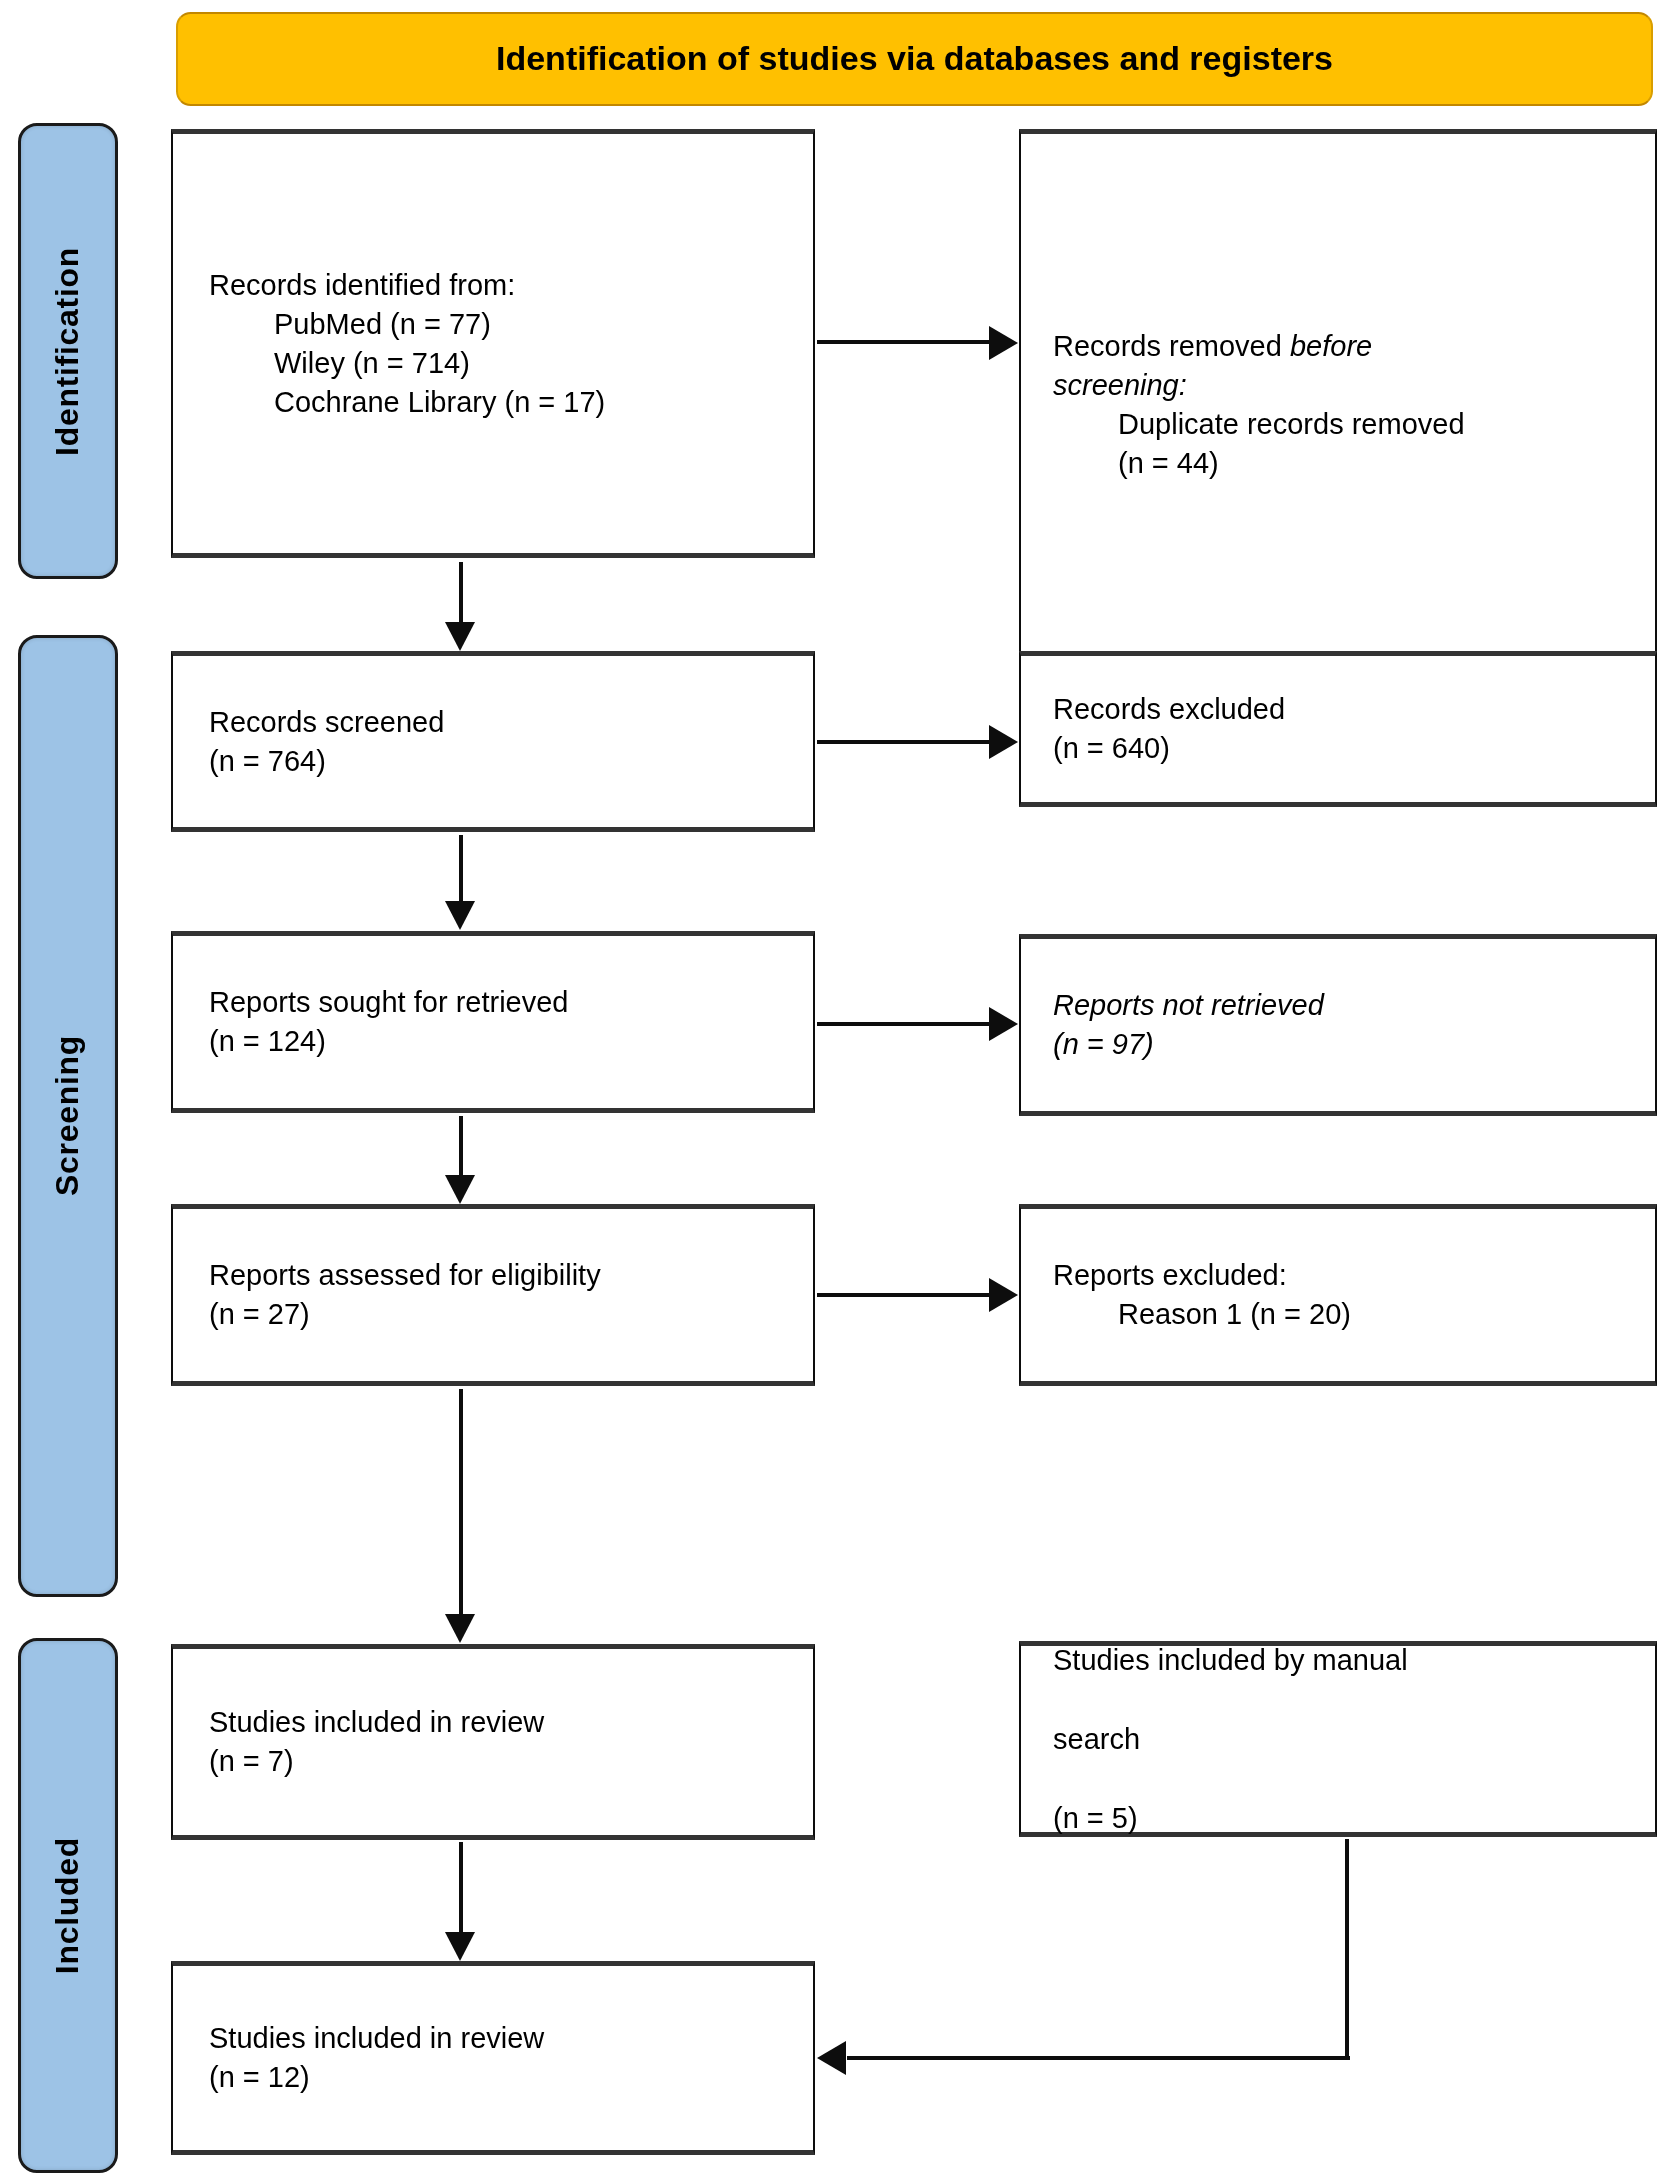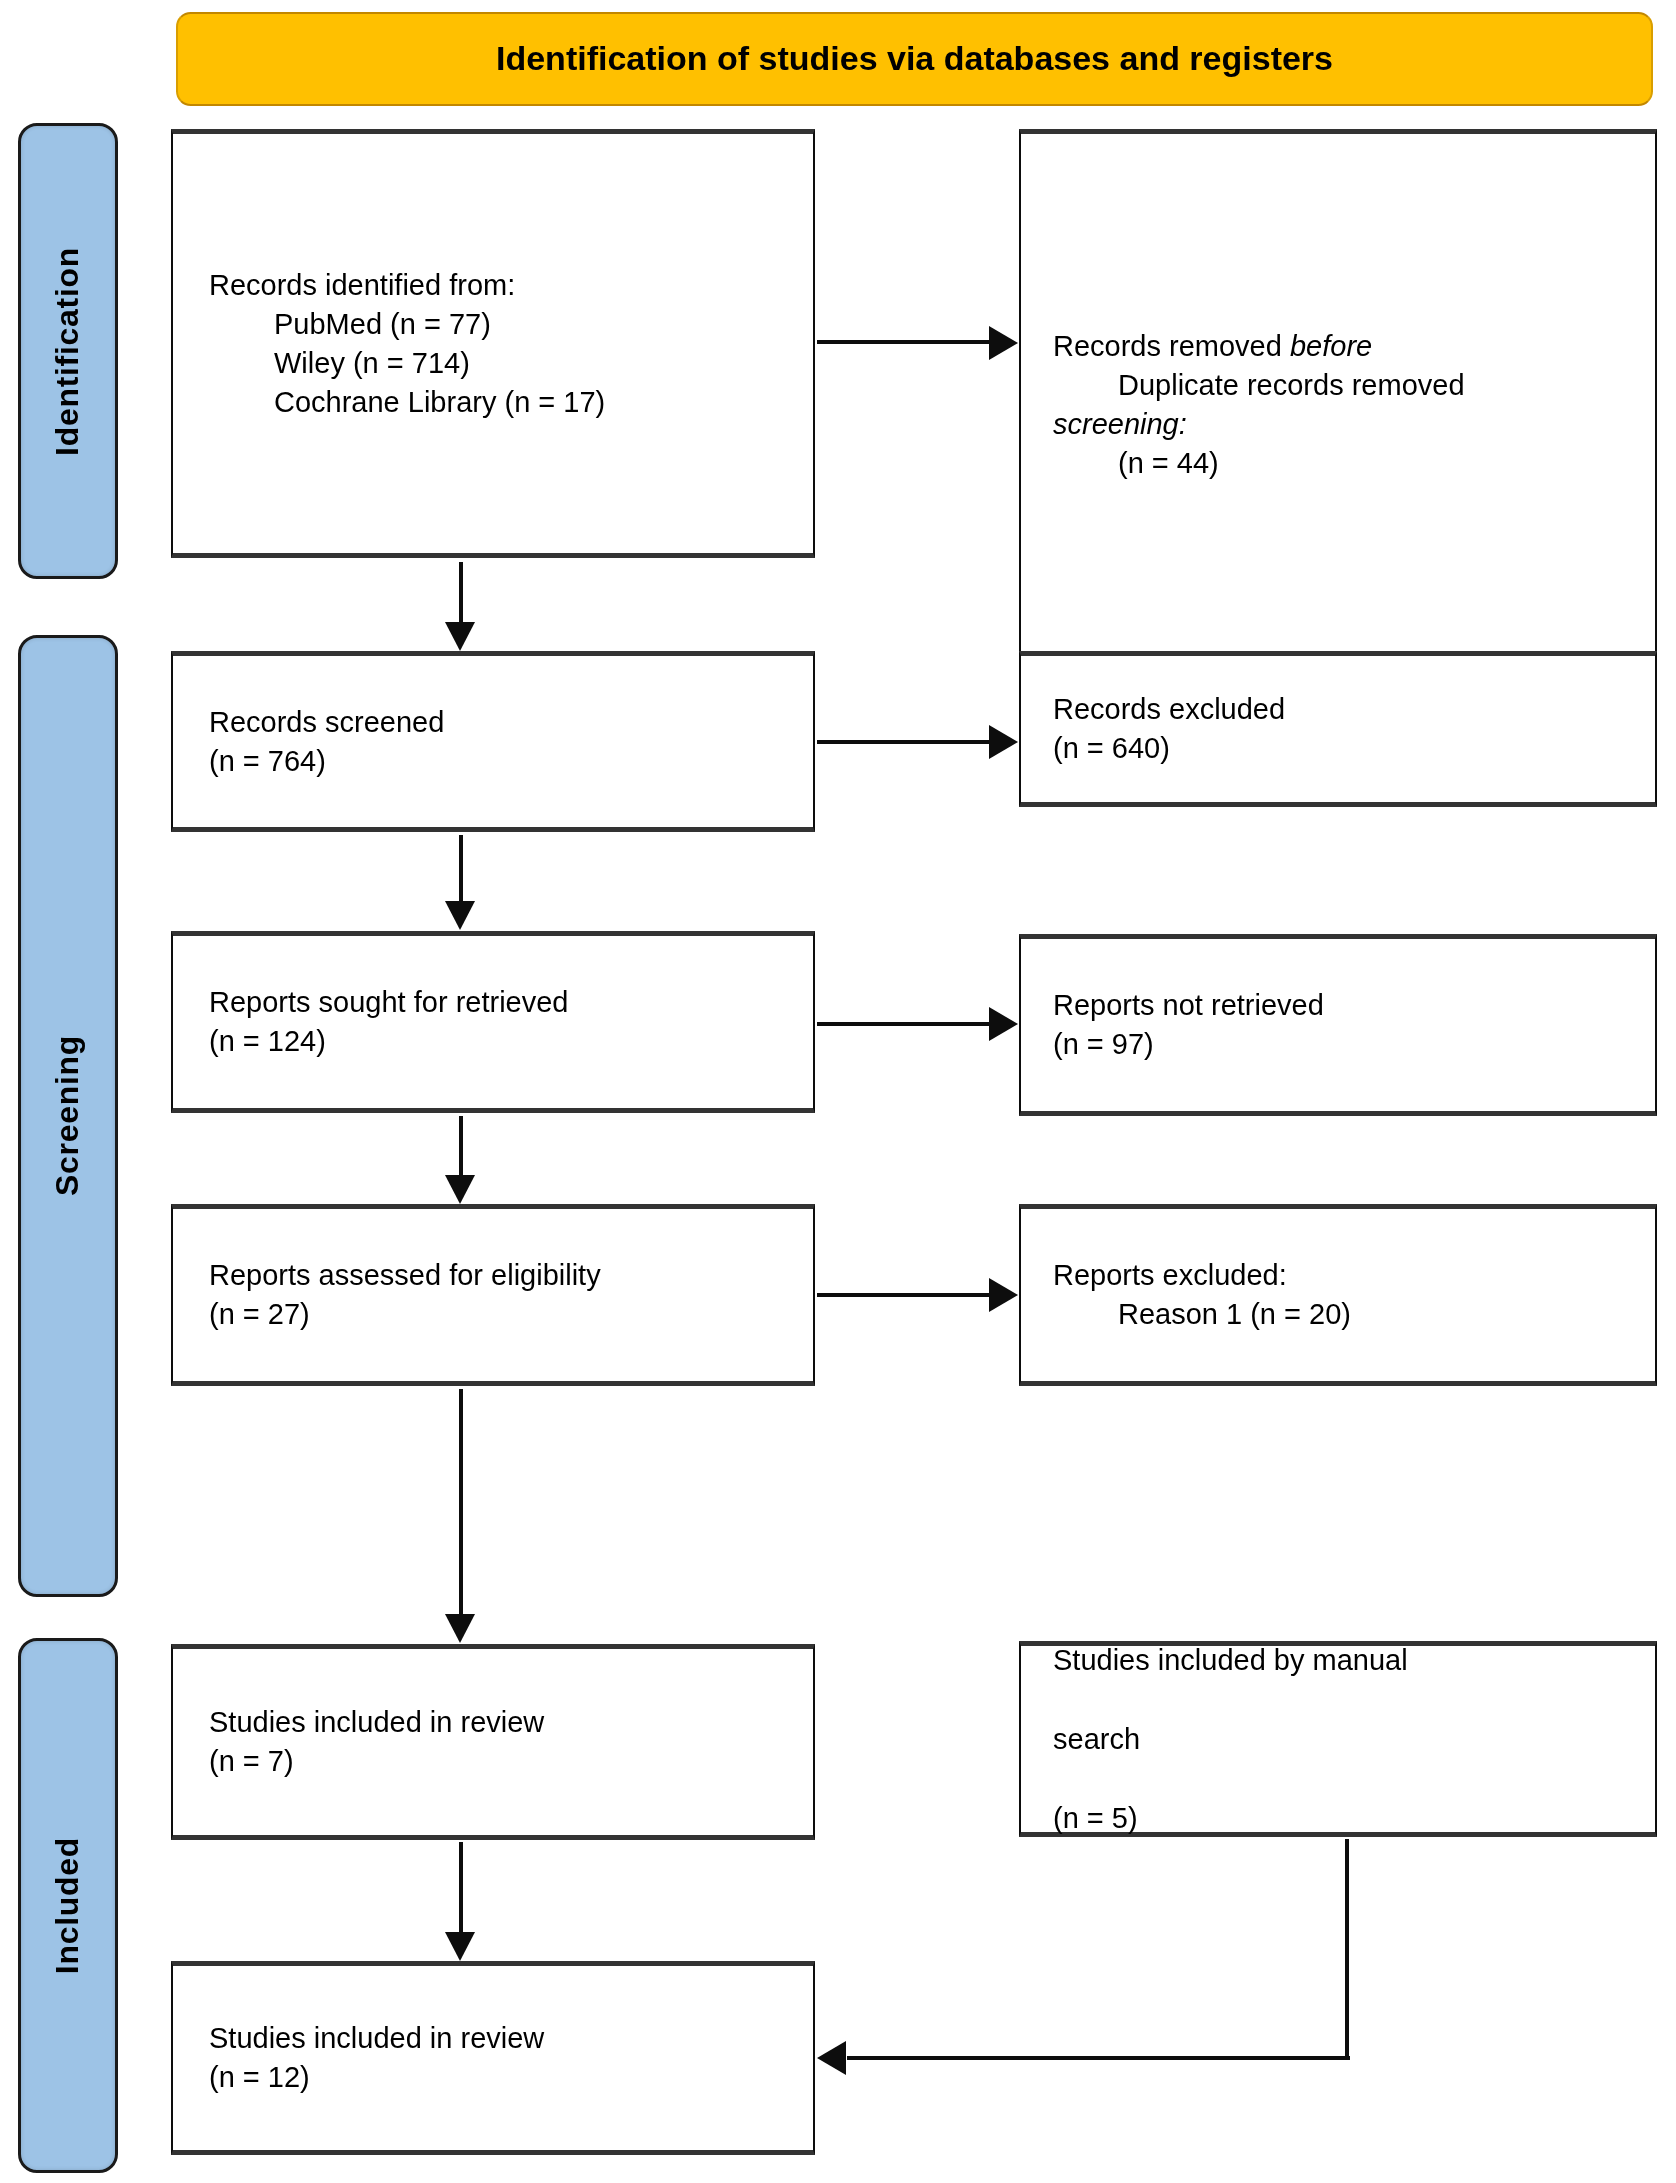--- a/index.html
+++ b/index.html
@@ -74,21 +74,21 @@
     line-height: 39px;
   }
   .col-left  { left: 171px;  width: 644px; padding-left: 36px; }
   .col-right { left: 1019px; width: 638px; }
 
   .box-records-identified   { top: 129px;  height: 429px; }
   .box-records-removed      { top: 129px;  height: 551px; }
   .box-records-screened     { top: 651px;  height: 181px; }
   .box-records-excluded     { top: 651px;  height: 156px; }
   .box-reports-sought       { top: 931px; height: 182px; }
-  .box-reports-not-retrieved{ top: 934px; height: 182px; }
+  .box-reports-not-retrieved{ top: 934px; height: 182px; font-style: italic; }
   .box-reports-assessed     { top: 1204px; height: 182px; }
   .box-reports-excluded     { top: 1204px; height: 182px; }
   .box-studies-review       { top: 1644px; height: 196px; }
   .box-studies-manual       { top: 1641px; height: 196px; gap: 40px; }
   .box-studies-final        { top: 1961px; height: 194px; }
 
   .line { white-space: nowrap; }
   .indent { padding-left: 65px; }
   .italic { font-style: italic; }
 
@@ -135,22 +135,22 @@
 
   <div class="box col-left box-records-identified">
     <div class="line">Records identified from:</div>
     <div class="line indent">PubMed (n = 77)</div>
     <div class="line indent">Wiley (n = 714)</div>
     <div class="line indent">Cochrane Library (n = 17)</div>
   </div>
 
   <div class="box col-right box-records-removed">
     <div class="line"><span>Records removed </span><span class="italic">before</span></div>
+    <div class="line italic">screening:</div>
     <div class="line indent">Duplicate records removed</div>
-    <div class="line italic">screening:</div>
     <div class="line indent">(n = 44)</div>
   </div>
 
   <div class="box col-left box-records-screened">
     <div class="line">Records screened</div>
     <div class="line">(n = 764)</div>
   </div>
   <div class="box col-right box-records-excluded">
     <div class="line">Records excluded</div>
     <div class="line">(n = 640)</div>

